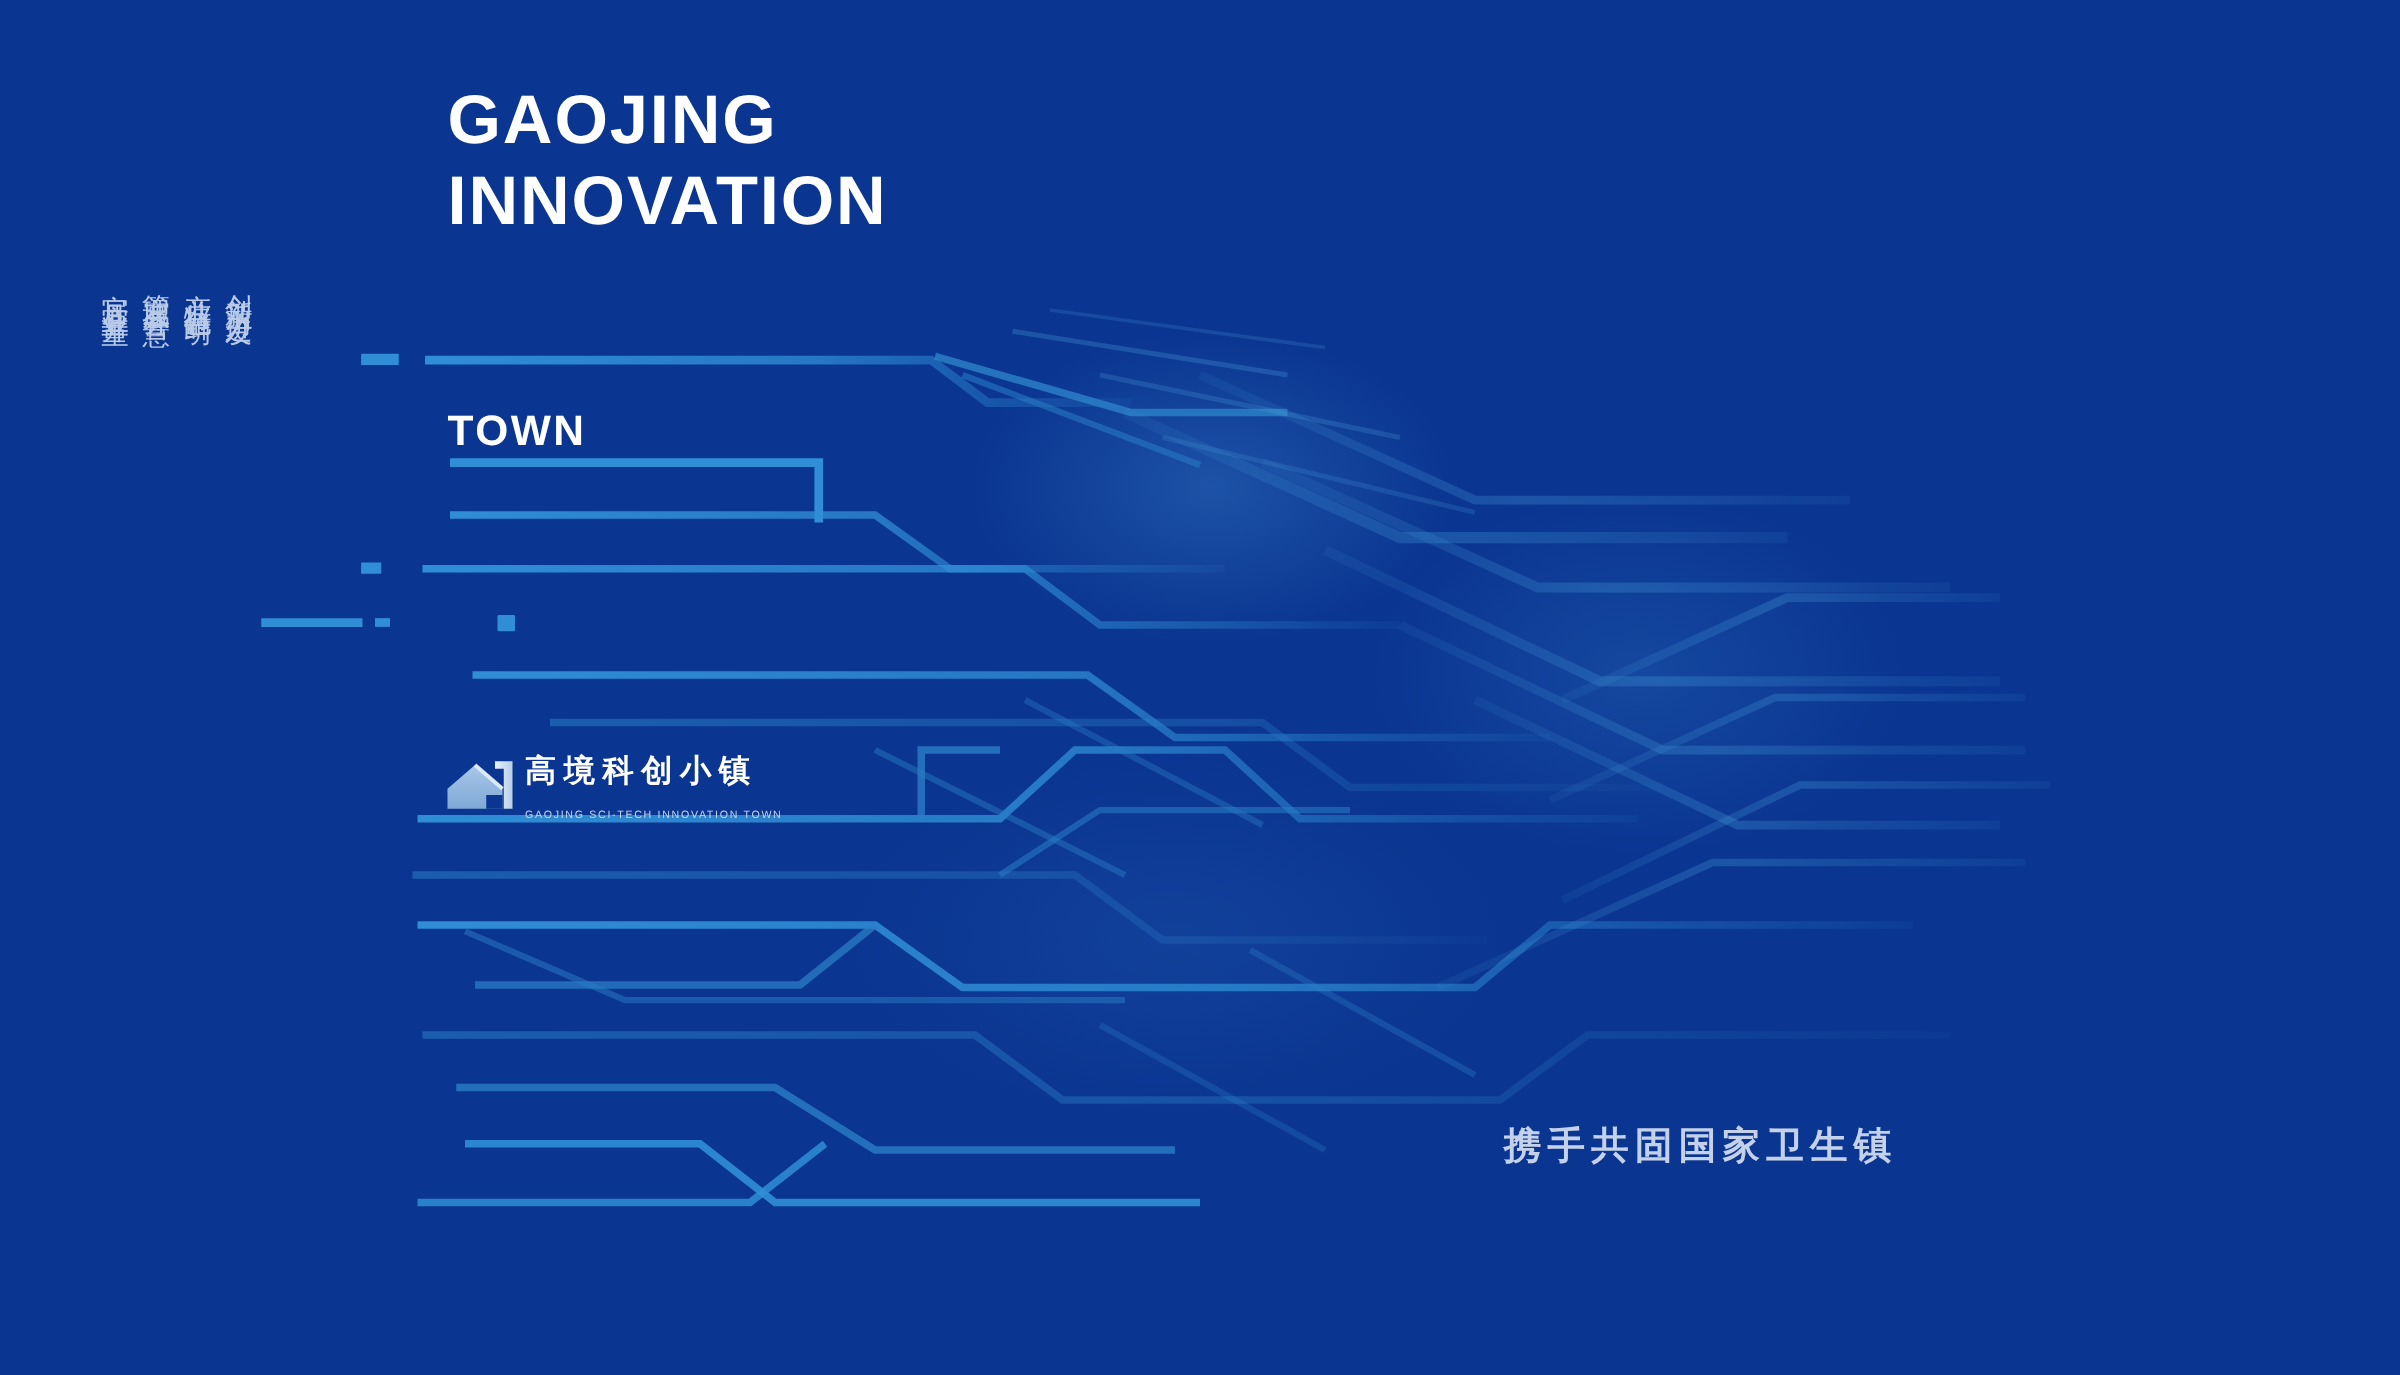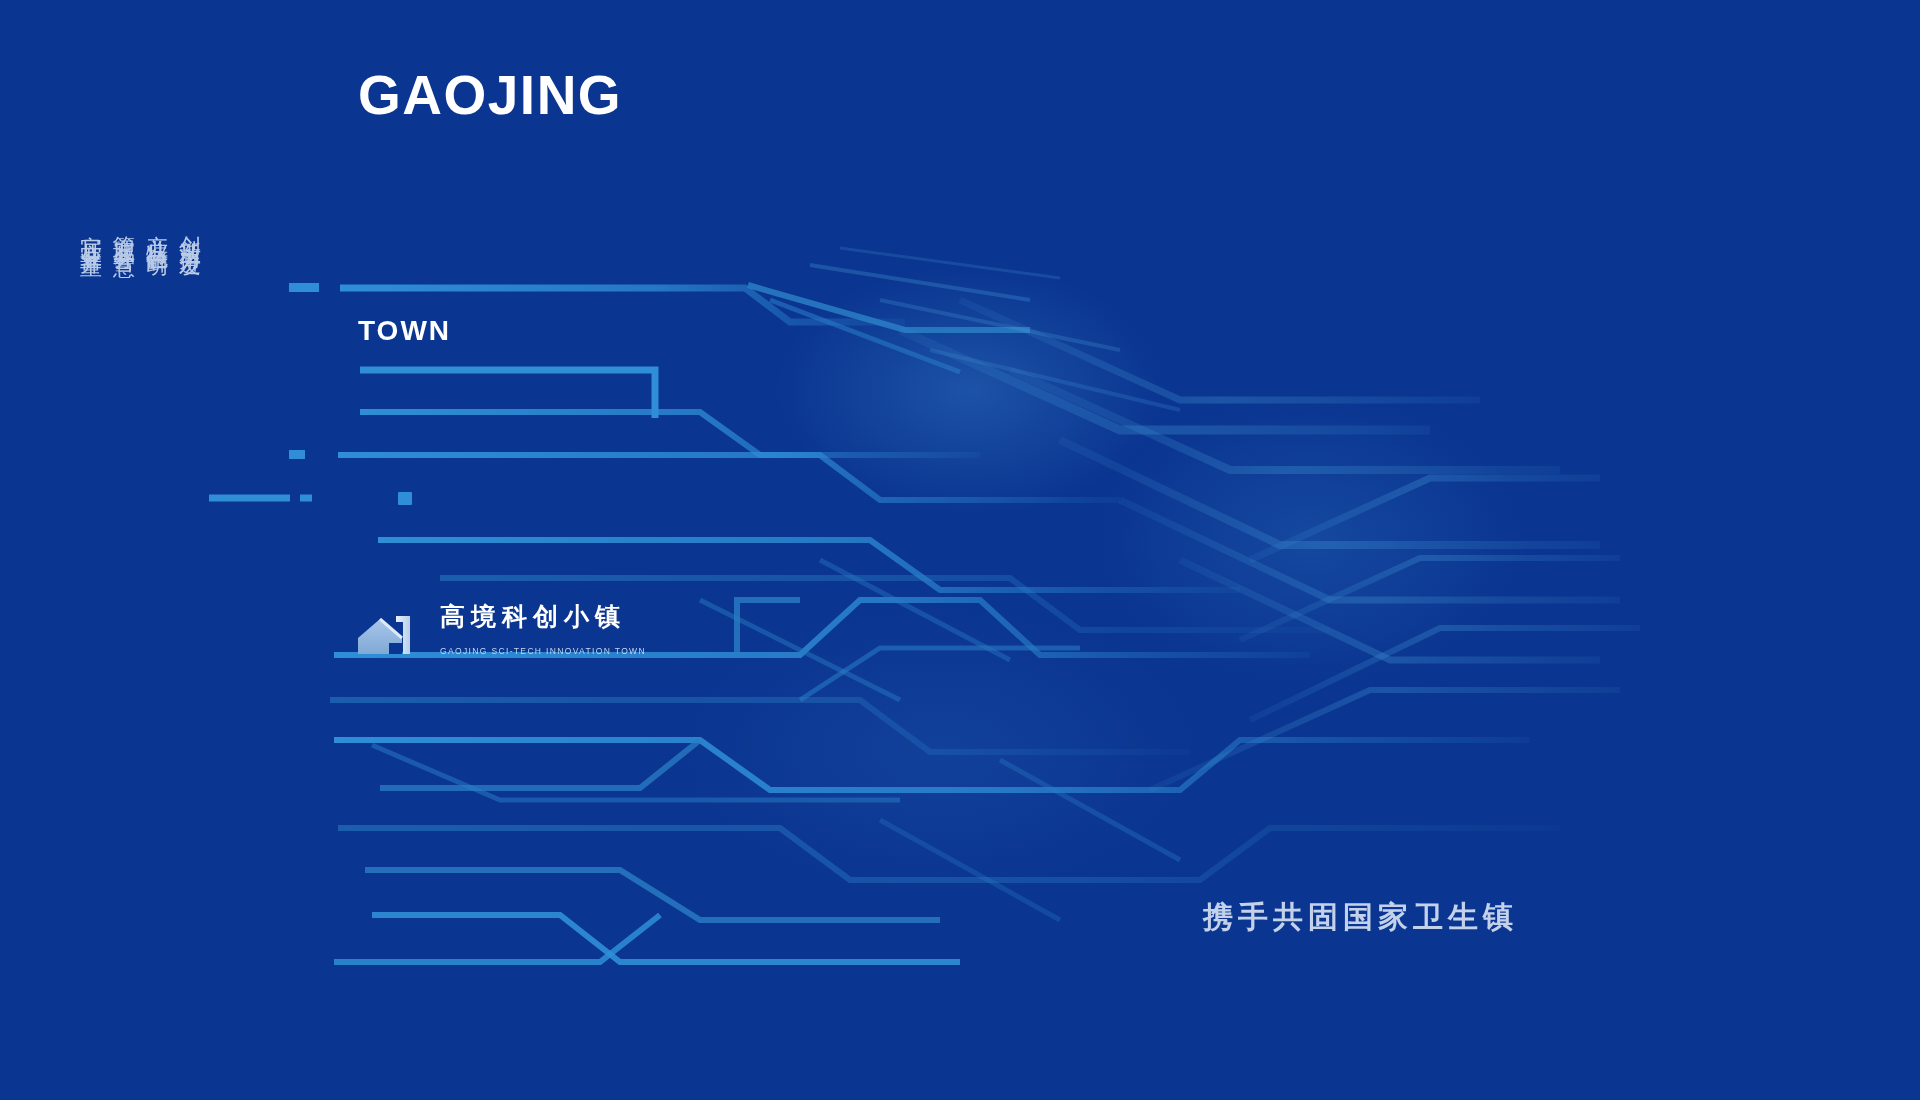--- a/index.html
+++ b/index.html
@@ -48,24 +48,24 @@
     color: #ffffff;
     font-weight: 700;
     font-size: 55px;
     line-height: 65px;
     letter-spacing: 1.5px;
     white-space: nowrap;
   }
   #town-word {
     position: absolute;
     left: 358px;
-    top: 311px;
+    top: 325px;
     color: #ffffff;
     font-weight: 700;
-    font-size: 28px;
+    font-size: 34px;
     letter-spacing: 2px;
     line-height: 40px;
     z-index: 6;
   }
 
   
   #vertical-slogan {
     position: absolute;
     left: 78px;
     top: 218px;
@@ -84,22 +84,22 @@
     font-family: "DejaVu Sans", "Liberation Sans", sans-serif;
     white-space: nowrap;
   }
 
   
   #logo {
     position: absolute;
     left: 356px;
     top: 603px;
     display: flex;
-    align-items: flex-end;
-    gap: 24px;
+    align-items: flex-start;
+    gap: 4px;
     z-index: 7;
   }
   #logo .logo-mark { width: 60px; height: 48px; display: block; }
   #logo .logo-text { display: flex; flex-direction: column; justify-content: center; }
   #logo .logo-cn {
     color: #ffffff;
     font-size: 25px;
     font-weight: 700;
     letter-spacing: 6px;
     line-height: 28px;
@@ -243,20 +243,21 @@
 
   <div id="vertical-slogan">
     <div class="vcol">创新活力迸发</div>
     <div class="vcol">产业特色鲜明</div>
     <div class="vcol">管理服务智慧</div>
     <div class="vcol">宜居宜业并重</div>
   </div>
 
   <div id="headline">
     <div class="line">GAOJING</div>
+    <div class="line">INNOVATION</div>
   </div>
   <div id="town-word">TOWN</div>
 
   <div id="logo">
     <svg class="logo-mark" viewBox="0 0 60 48" aria-hidden="true">
       <defs>
         <linearGradient id="lgA" x1="0" y1="0" x2="0" y2="1">
           <stop offset="0" stop-color="#a9c6e8"></stop>
           <stop offset="1" stop-color="#7fa9d6"></stop>
         </linearGradient>

